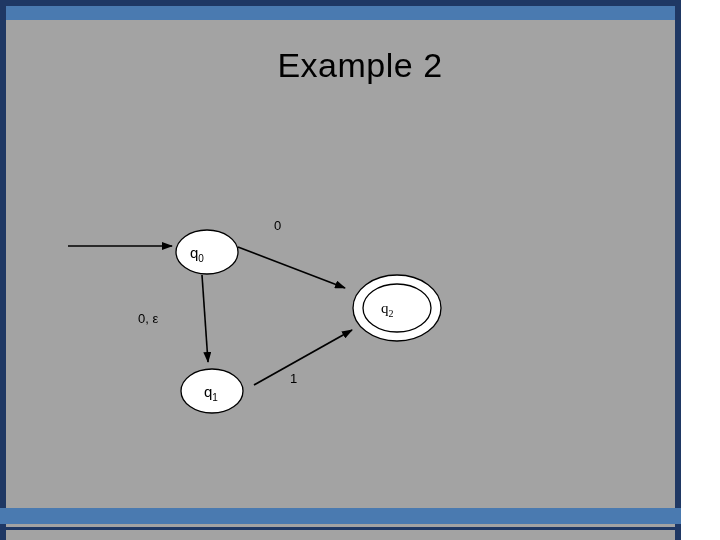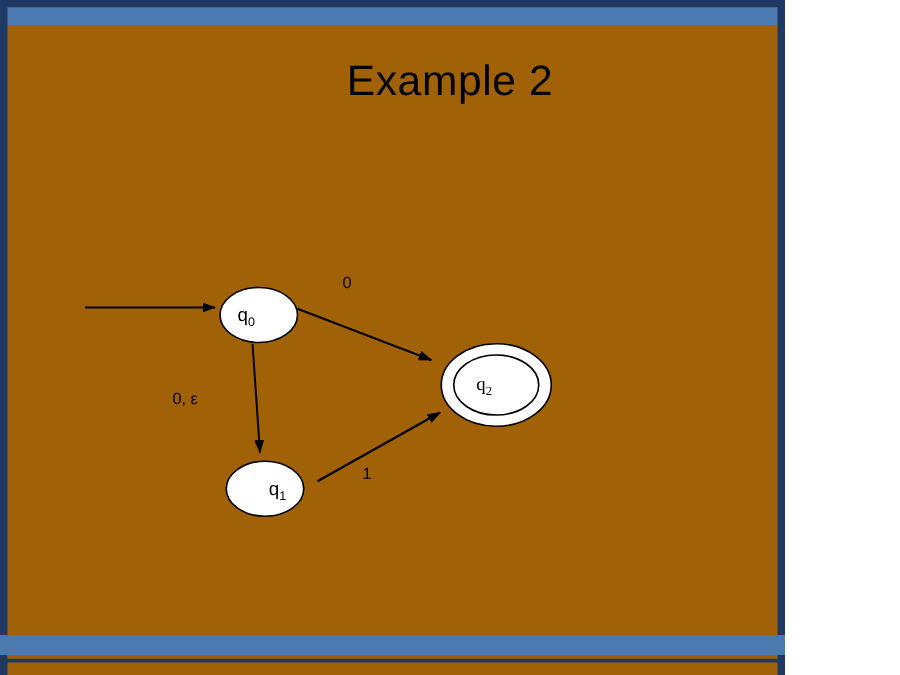--- a/index.html
+++ b/index.html
@@ -5,23 +5,23 @@
   html, body {
     margin: 0;
     padding: 0;
     background: #ffffff;
   }
   body {
     font-family: "Liberation Sans", sans-serif;
   }
   #slide {
     position: relative;
-    width: 628px;
+    width: 681px;
     height: 540px;
-    background: #a16207;
+    background: #a3a3a3;
     overflow: hidden;
   }
   
   .frame-top-outer {
     position: absolute;
     left: 0; top: 0;
     width: 720px; height: 6px;
     background: #1f3864;
   }
   .frame-top-inner {
@@ -121,21 +121,21 @@
     <line x1="238" y1="247" x2="345" y2="288" stroke="#000000" stroke-width="1.6" marker-end="url(#arrowhead)"></line>
 
     <line x1="202" y1="275" x2="208" y2="362" stroke="#000000" stroke-width="1.6" marker-end="url(#arrowhead)"></line>
 
     <line x1="254" y1="385" x2="352" y2="330" stroke="#000000" stroke-width="1.8" marker-end="url(#arrowhead)"></line>
   </svg>
 
   <div class="state-label" style="left:190px; top:244px;">
     <span>q</span><span class="sub">0</span>
   </div>
-  <div class="state-label" style="left:204px; top:383px;margin-left:11px;">
+  <div class="state-label" style="left:204px; top:383px;">
     <span>q</span><span class="sub">1</span>
   </div>
   <div class="state-label" style="left:381px; top:300px;font-family:Liberation Serif, serif;">
     <span>q</span><span class="sub">2</span>
   </div>
 
   <div class="edge-label" style="left:274px; top:218px;">0</div>
   <div class="edge-label" style="left:138px; top:311px;text-align:center;">0, ε</div>
   <div class="edge-label" style="left:290px; top:371px;">1</div>
 

